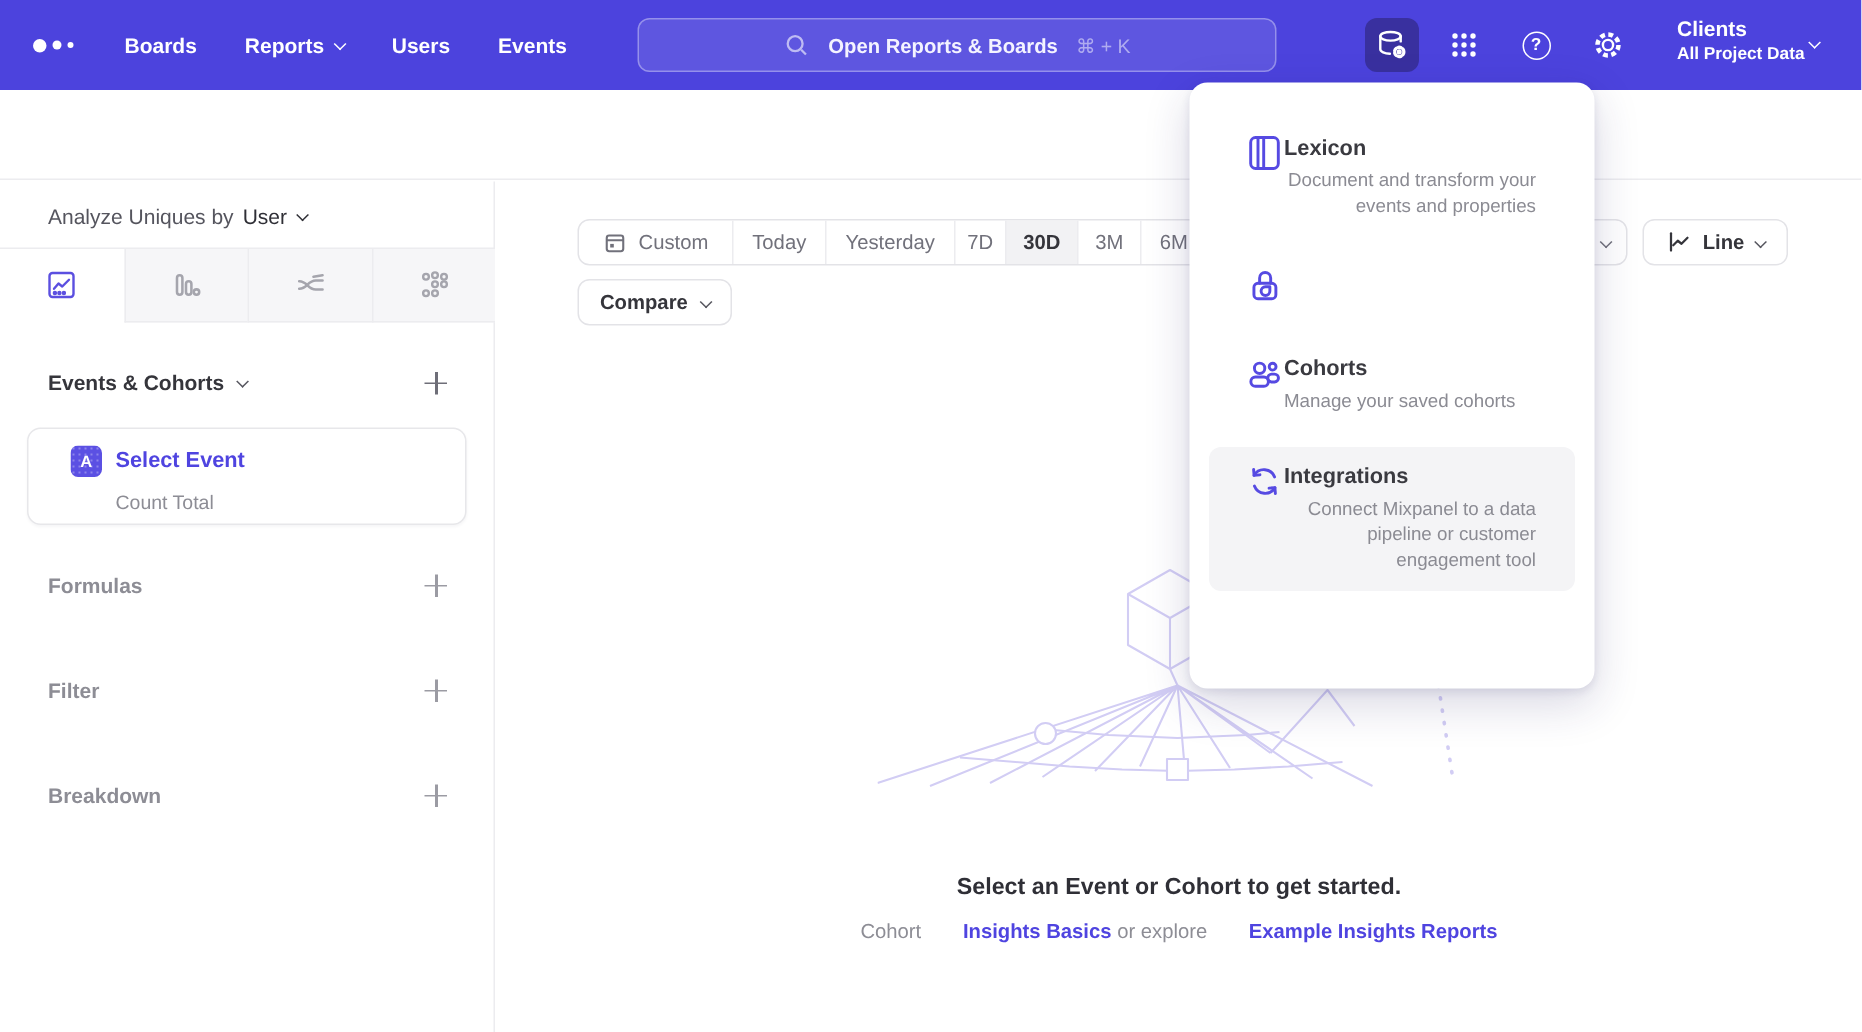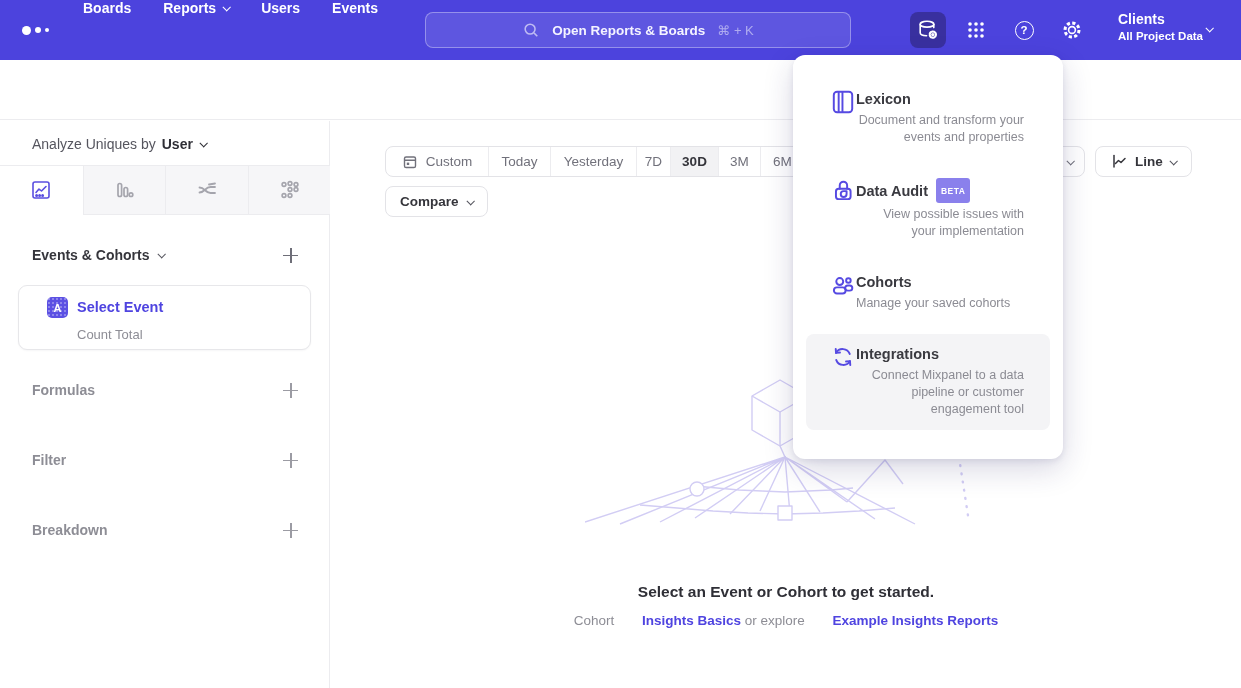--- a/index.html
+++ b/index.html
@@ -8,21 +8,21 @@
     font-family:"Liberation Sans", sans-serif;
     background:#ffffff; position:relative; overflow:hidden; color:#35353b;
   }
   
   .topnav { position:absolute; left:0; top:0; width:1241px; height:60px; background:#4c43dd; z-index:30; }
   .logo { position:absolute; left:22px; top:0; height:60px; display:flex; align-items:center; gap:4px; }
   .logo i { display:block; border-radius:50%; background:#fff; }
   .logo i:nth-child(1){ width:9px; height:9px; }
   .logo i:nth-child(2){ width:6px; height:6px; }
   .logo i:nth-child(3){ width:4px; height:4px; }
-  .navitems { position:absolute; left:83px; top:0; height:60px; display:flex; align-items:flex-start; gap:32px; }
+  .navitems { position:absolute; left:83px; top:0; height:60px; display:flex; align-items:center; gap:32px; }
   .navitem { color:#fff; font-size:14px; font-weight:600; display:flex; align-items:center; gap:7px; cursor:pointer; }
   .chev { display:inline-block; width:6px; height:6px; border-right:1.6px solid currentColor; border-bottom:1.6px solid currentColor; transform:rotate(45deg) translateY(-1px); }
   .chev.white { color:#fff; }
   .searchbox { position:absolute; left:425px; top:12px; width:426px; height:36px; border-radius:8px;
     background:rgba(255,255,255,0.10); border:1px solid rgba(255,255,255,0.35);
     display:flex; align-items:center; justify-content:center; gap:12px; cursor:pointer; }
   .searchbox svg { stroke:rgba(255,255,255,0.6); }
   .search-ph { color:#f4f3ff; font-size:13.5px; font-weight:600; }
   .search-sc { color:rgba(255,255,255,0.5); font-size:13px; }
   .tool-active { position:absolute; left:910px; top:12px; width:36px; height:36px; border-radius:8px; background:#39309f;
@@ -40,21 +40,21 @@
   .rdesc { position:absolute; left:118px; top:83px; font-size:14px; color:#9b9ba3; cursor:text; }
   .copy-btn { position:absolute; left:1072px; top:78px; width:24px; height:24px; display:flex; align-items:center; justify-content:center; cursor:pointer; }
   .dots3 { position:absolute; left:1114px; top:76px; width:28px; height:28px; display:flex; align-items:center; justify-content:center; gap:3px; cursor:pointer; }
   .dots3 i { width:3.5px; height:3.5px; border-radius:50%; background:#3a3a40; display:block; }
   .hdr-div { position:absolute; left:1152px; top:74px; width:1px; height:26px; background:#ececef; }
   .save-btn { position:absolute; left:1167px; top:71px; width:51px; height:31px; border-radius:8px; background:#b7b1f0;
     color:#fff; font-size:14px; font-weight:600; border:none; display:flex; align-items:center; justify-content:center; cursor:default; }
   
   .sidebar { position:absolute; left:0; top:121px; width:330px; height:567px; background:#fff; border-right:1px solid #ececef; }
   .analyze { position:absolute; left:32px; top:15px; font-size:14px; color:#55555e; display:flex; align-items:center; gap:6px; }
-  .analyze b { color:#2f2f36; font-weight:700; cursor:pointer; display:flex; align-items:center; gap:7px; }
+  .analyze b { color:#2f2f36; font-weight:400; cursor:pointer; display:flex; align-items:center; gap:7px; }
   .analyze .chev { color:#2f2f36; }
   .tabs { position:absolute; left:0; top:44px; width:330px; height:49px; display:flex; border-top:1px solid #ececef; }
   .tab { width:82.5px; height:49px; display:flex; align-items:center; justify-content:center;
     background:#f6f6f8; border-bottom:1px solid #ececef; border-left:1px solid #ececef; cursor:pointer; }
   .tab:first-child { border-left:none; }
   .tab.active { background:#fff; border-bottom:1px solid transparent; }
   .srow { position:absolute; left:32px; width:266px; display:flex; align-items:center; justify-content:space-between; }
   .srow .slabel { font-size:14px; font-weight:700; color:#35353b; display:flex; align-items:center; gap:9px; cursor:pointer; }
   .srow .slabel .chev { color:#55555e; }
   .srow.muted .slabel { color:#8d8d95; font-weight:600; }
@@ -368,27 +368,20 @@
       <div class="mdesc">Document and transform your events and properties</div>
     </div>
   </div>
 
   <div class="mitem">
     <svg class="micon" viewBox="0 0 24 24" fill="none" stroke="currentColor" stroke-width="1.8" stroke-linecap="round" stroke-linejoin="round">
       <path d="M9 10 V6.8 a3.4 3.4 0 0 1 6.8 0 V10"></path>
       <rect x="5.5" y="10" width="13.5" height="9.5" rx="2.5"></rect>
       <path d="M15.3 14.8 a2.7 2.7 0 1 1 -2.7 -2.7 h2.7 v2.7"></path>
     </svg>
-    <div>
-      <div class="mtitle">
-        <span>Data Audit</span>
-        <span class="beta">BETA</span>
-      </div>
-      <div class="mdesc">View possible issues with your implementation</div>
-    </div>
   </div>
 
   <div class="mitem">
     <svg class="micon" viewBox="0 0 24 24" fill="none" stroke="currentColor" stroke-width="1.8" stroke-linejoin="round">
       <circle cx="9" cy="8.8" r="3.2"></circle>
       <rect x="3.6" y="14.2" width="10.8" height="5.6" rx="2.8"></rect>
       <circle cx="17" cy="7.8" r="2.1"></circle>
       <rect x="14" y="12.4" width="6.6" height="4.8" rx="2.4"></rect>
     </svg>
     <div>

